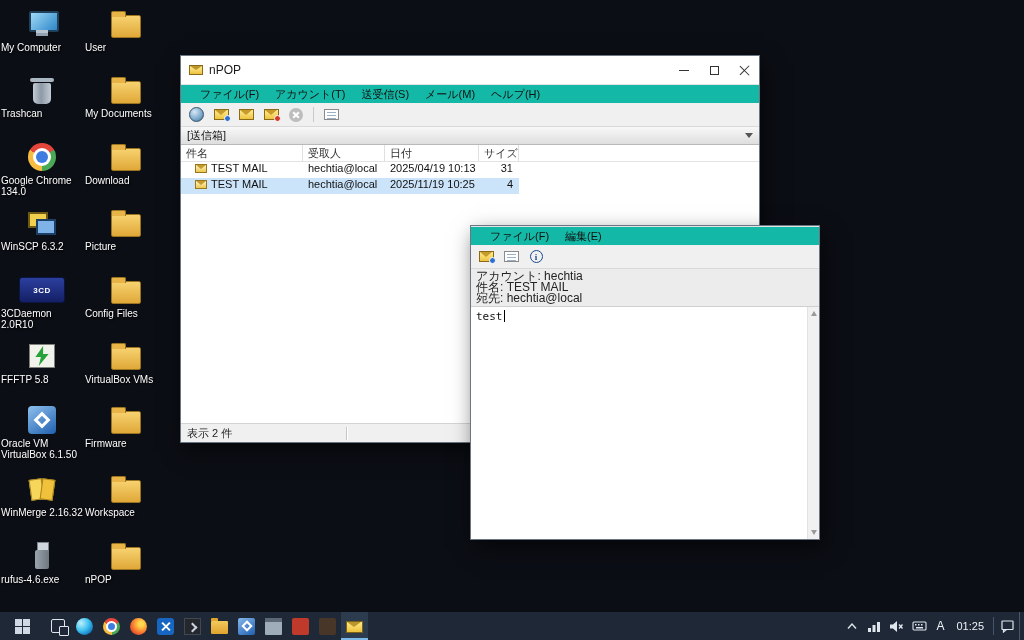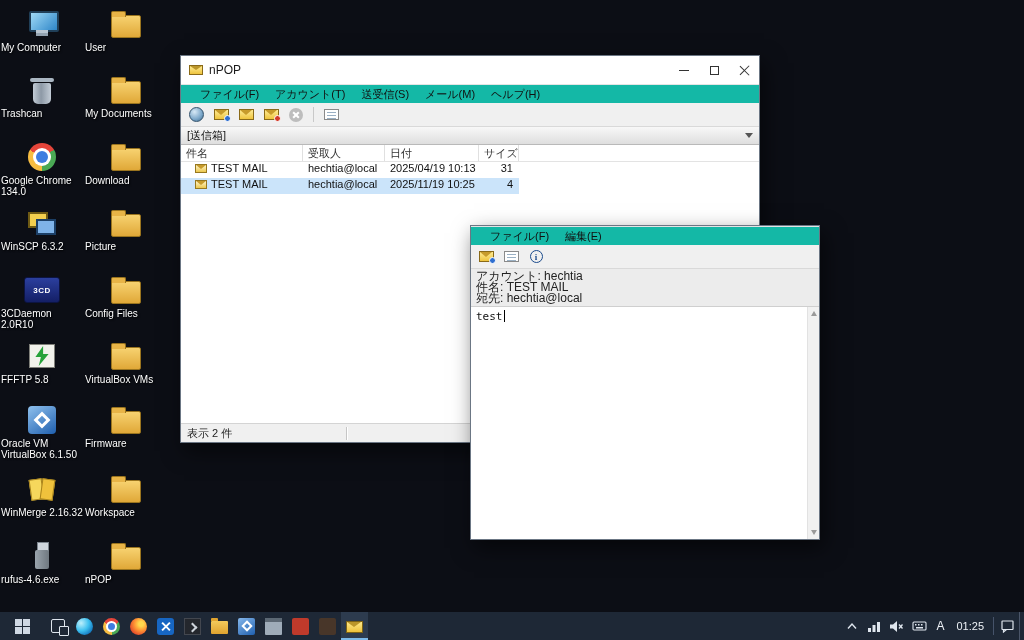--- a/index.html
+++ b/index.html
@@ -17,21 +17,21 @@
   .icon-folder{width:30px;height:23px;position:relative;margin-top:5px;background:linear-gradient(#f7d270,#e0a838);border:1px solid #9a741e;border-radius:2px}
   .icon-folder::before{content:"";position:absolute;top:-5px;left:-1px;width:13px;height:5px;background:#e8b447;border:1px solid #9a741e;border-bottom:none;border-radius:2px 2px 0 0}
   .icon-trash{width:20px;height:27px;position:relative;margin-top:2px}
   .icon-trash::before{content:"";position:absolute;left:-2px;top:0;width:24px;height:4px;background:#aab6c2;border-radius:2px}
   .icon-trash::after{content:"";position:absolute;left:1px;top:5px;width:18px;height:21px;background:linear-gradient(90deg,#c3ccd6,#8d99a6 45%,#c3ccd6);border-radius:2px 2px 5px 5px}
   .icon-chrome{width:28px;height:28px;border-radius:50%;background:conic-gradient(from -60deg,#e5453a 0 33.3%,#4aa954 33.3% 66.6%,#f7bd42 66.6% 100%);position:relative}
   .icon-chrome::after{content:"";position:absolute;inset:8px;border-radius:50%;background:#3f7de0;box-shadow:0 0 0 3px #fff}
   .icon-winscp{width:30px;height:27px;position:relative}
   .icon-winscp::before{content:"";position:absolute;left:1px;top:2px;width:16px;height:12px;background:#f3cf4e;border:2px solid #6e5a14}
   .icon-winscp::after{content:"";position:absolute;right:1px;bottom:2px;width:16px;height:12px;background:#7fb3e8;border:2px solid #1c3f66}
-  .icon-3cd{width:36px;height:26px;background:linear-gradient(#2b3f9e,#141f66);border:1px solid #0c1442;border-radius:3px;display:flex;align-items:center;justify-content:center}
+  .icon-3cd{width:46px;height:26px;background:linear-gradient(#2b3f9e,#141f66);border:1px solid #0c1442;border-radius:3px;display:flex;align-items:center;justify-content:center}
   .icon-3cd span{color:#fff;font-size:8px;font-weight:bold;letter-spacing:.5px}
   .icon-ffftp{width:26px;height:24px;position:relative;background:#f2f2ec;border:1px solid #80807a}
   .icon-ffftp::after{content:"";position:absolute;inset:1px;background:#27a23a;clip-path:polygon(55% 0,20% 55%,45% 55%,35% 100%,80% 40%,55% 40%)}
   .icon-vbox{width:28px;height:28px;position:relative;background:linear-gradient(145deg,#8fc1ee,#1f5fae);border-radius:4px}
   .icon-vbox::after{content:"";position:absolute;inset:8px;border:3px solid #fff;transform:rotate(45deg)}
   .icon-winmerge{width:30px;height:27px;position:relative}
   .icon-winmerge::before{content:"";position:absolute;left:3px;top:3px;width:11px;height:19px;background:#f6d75c;border:1px solid #a8831c;transform:rotate(-8deg)}
   .icon-winmerge::after{content:"";position:absolute;right:3px;top:3px;width:11px;height:19px;background:#f0c23c;border:1px solid #a8831c;transform:rotate(8deg)}
   .icon-rufus{width:14px;height:28px;position:relative}
   .icon-rufus::before{content:"";position:absolute;left:2px;top:0;width:10px;height:8px;background:#cfd6dd;border:1px solid #7c858e}

